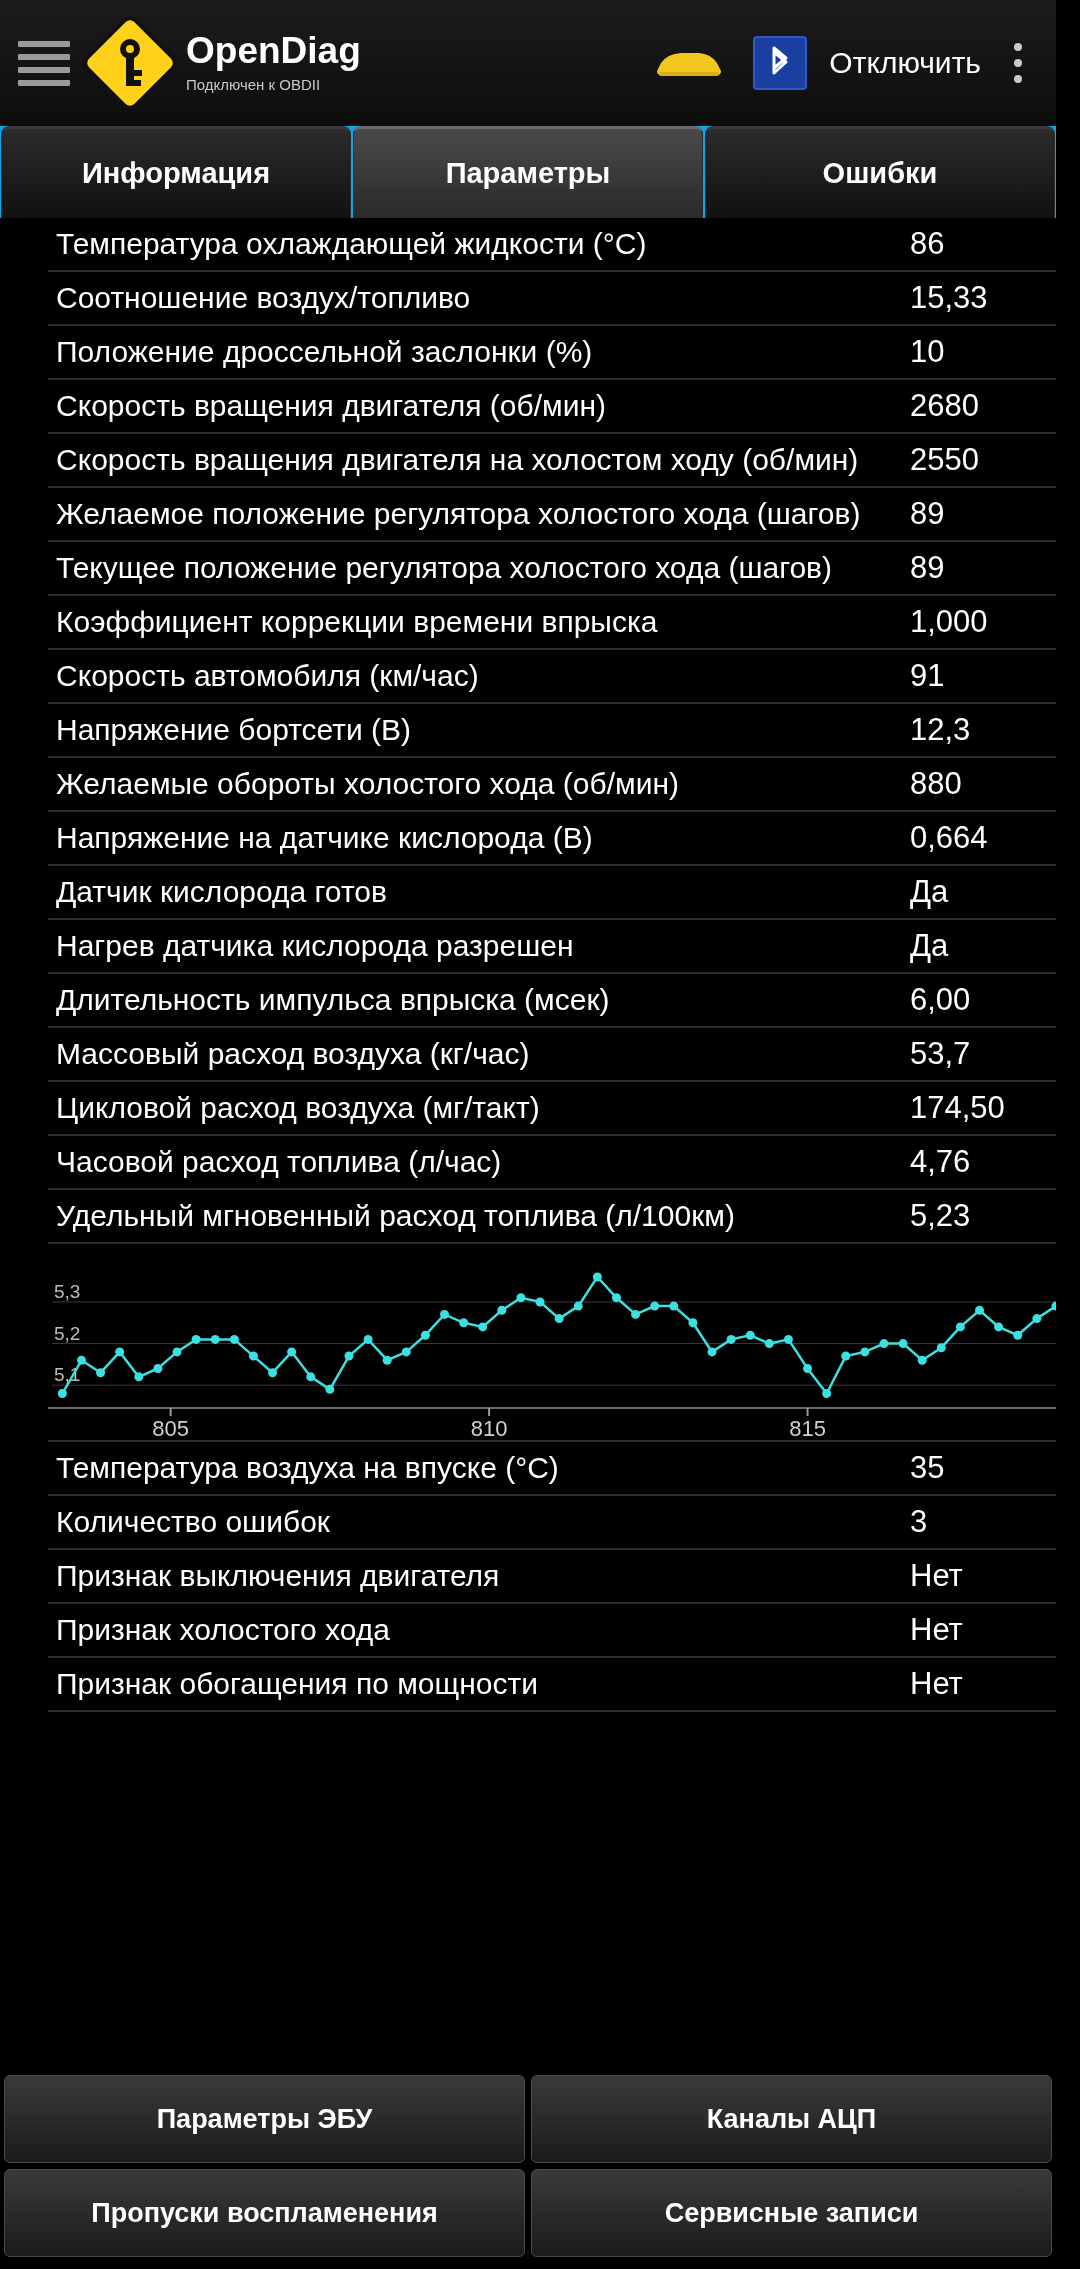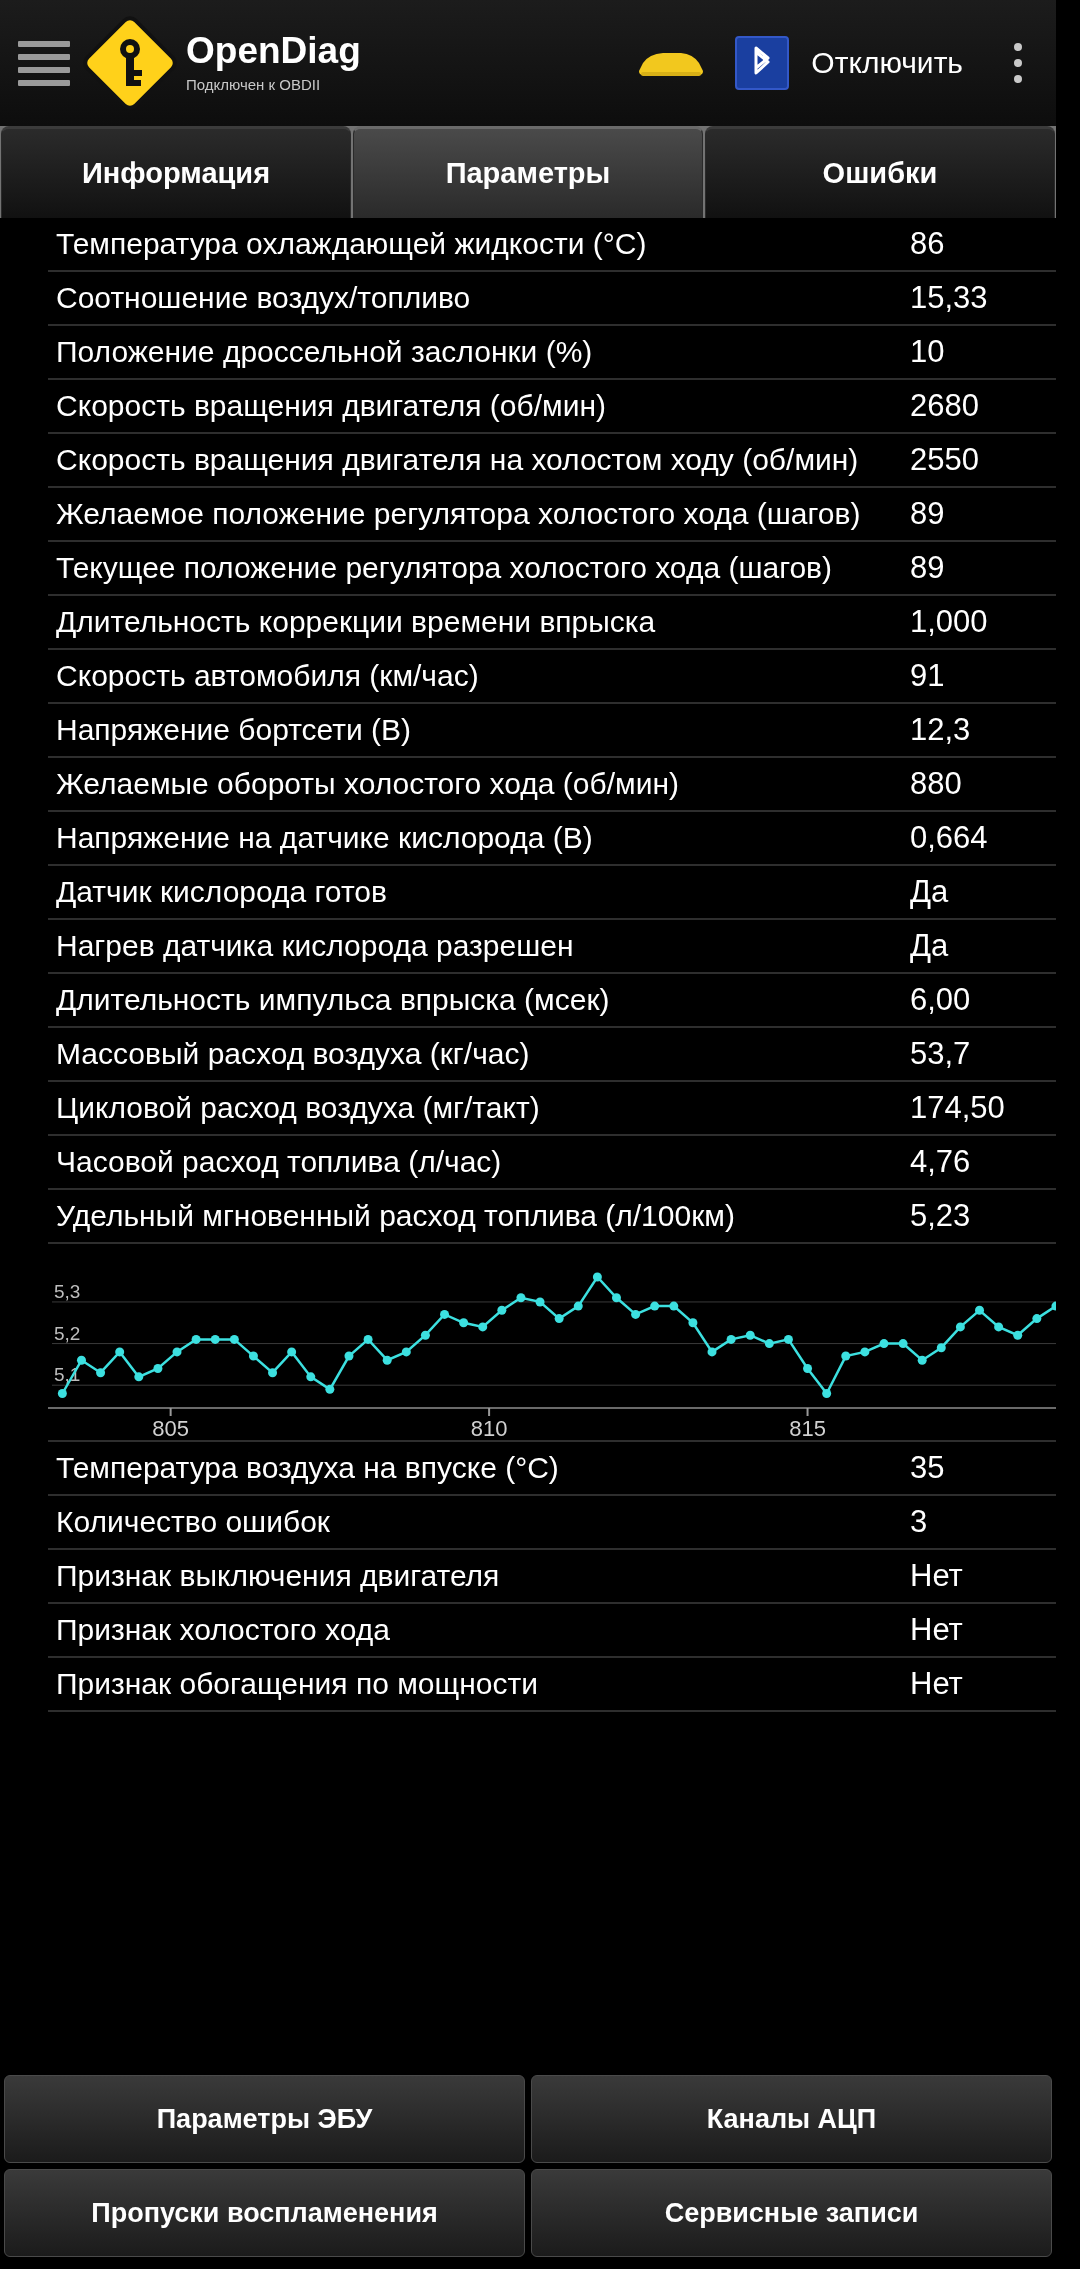--- a/index.html
+++ b/index.html
@@ -37,26 +37,26 @@
 
   .topbar-spacer { flex: 1 1 auto; }
 
   .car-icon { width: 76px; height: 60px; display:flex; align-items:center; justify-content:center; margin-right: 26px; }
   .bt-icon {
     width: 54px; height: 54px; background: #1a3fa0; border-radius: 4px;
     display: flex; align-items: center; justify-content: center; margin-right: 22px;
     border: 2px solid #3358c8;
   }
   .bt-icon svg { display:block; }
-  .disconnect { font-size: 30px; color: #ffffff; margin-right: 35px; white-space: nowrap; }
+  .disconnect { font-size: 30px; color: #ffffff; margin-right: 17px; white-space: nowrap; }
   .kebab { width: 40px; height: 64px; display: flex; flex-direction: column; align-items: center; justify-content: center; gap: 8px; }
   .kebab i { width: 8px; height: 8px; background: #c9c9c9; border-radius: 50%; display: block; }
 
   
-  .tabs { display: flex; height: 92px; flex: 0 0 92px; background: #737373; justify-content: flex-end; }
+  .tabs { display: flex; height: 92px; flex: 0 0 92px; background: #0ea5e9; justify-content: flex-end; }
   .tab {
     flex: 1 1 0; margin: 0 1px;
     display: flex; align-items: center; justify-content: center;
     font-size: 29px; font-weight: bold; color: #ffffff;
     background: linear-gradient(#2b2b2b,#111);
     border-top: 3px solid #3b3b3b;
     border-left: 1px solid #2a2a2a; border-right: 1px solid #2a2a2a;
     border-radius: 8px 8px 0 0;
   }
   .tab.active {
@@ -177,21 +177,21 @@
       </div>
     <div class="row">
         <div class="label">Желаемое положение регулятора холостого хода (шагов)</div>
         <div class="value">89</div>
       </div>
     <div class="row">
         <div class="label">Текущее положение регулятора холостого хода (шагов)</div>
         <div class="value">89</div>
       </div>
     <div class="row">
-        <div class="label">Длительность коррекции времени впрыска</div>
+        <div class="label">Коэффициент коррекции времени впрыска</div>
         <div class="value">1,000</div>
       </div>
     <div class="row">
         <div class="label">Скорость автомобиля (км/час)</div>
         <div class="value">91</div>
       </div>
     <div class="row">
         <div class="label">Напряжение бортсети (В)</div>
         <div class="value">12,3</div>
       </div>

